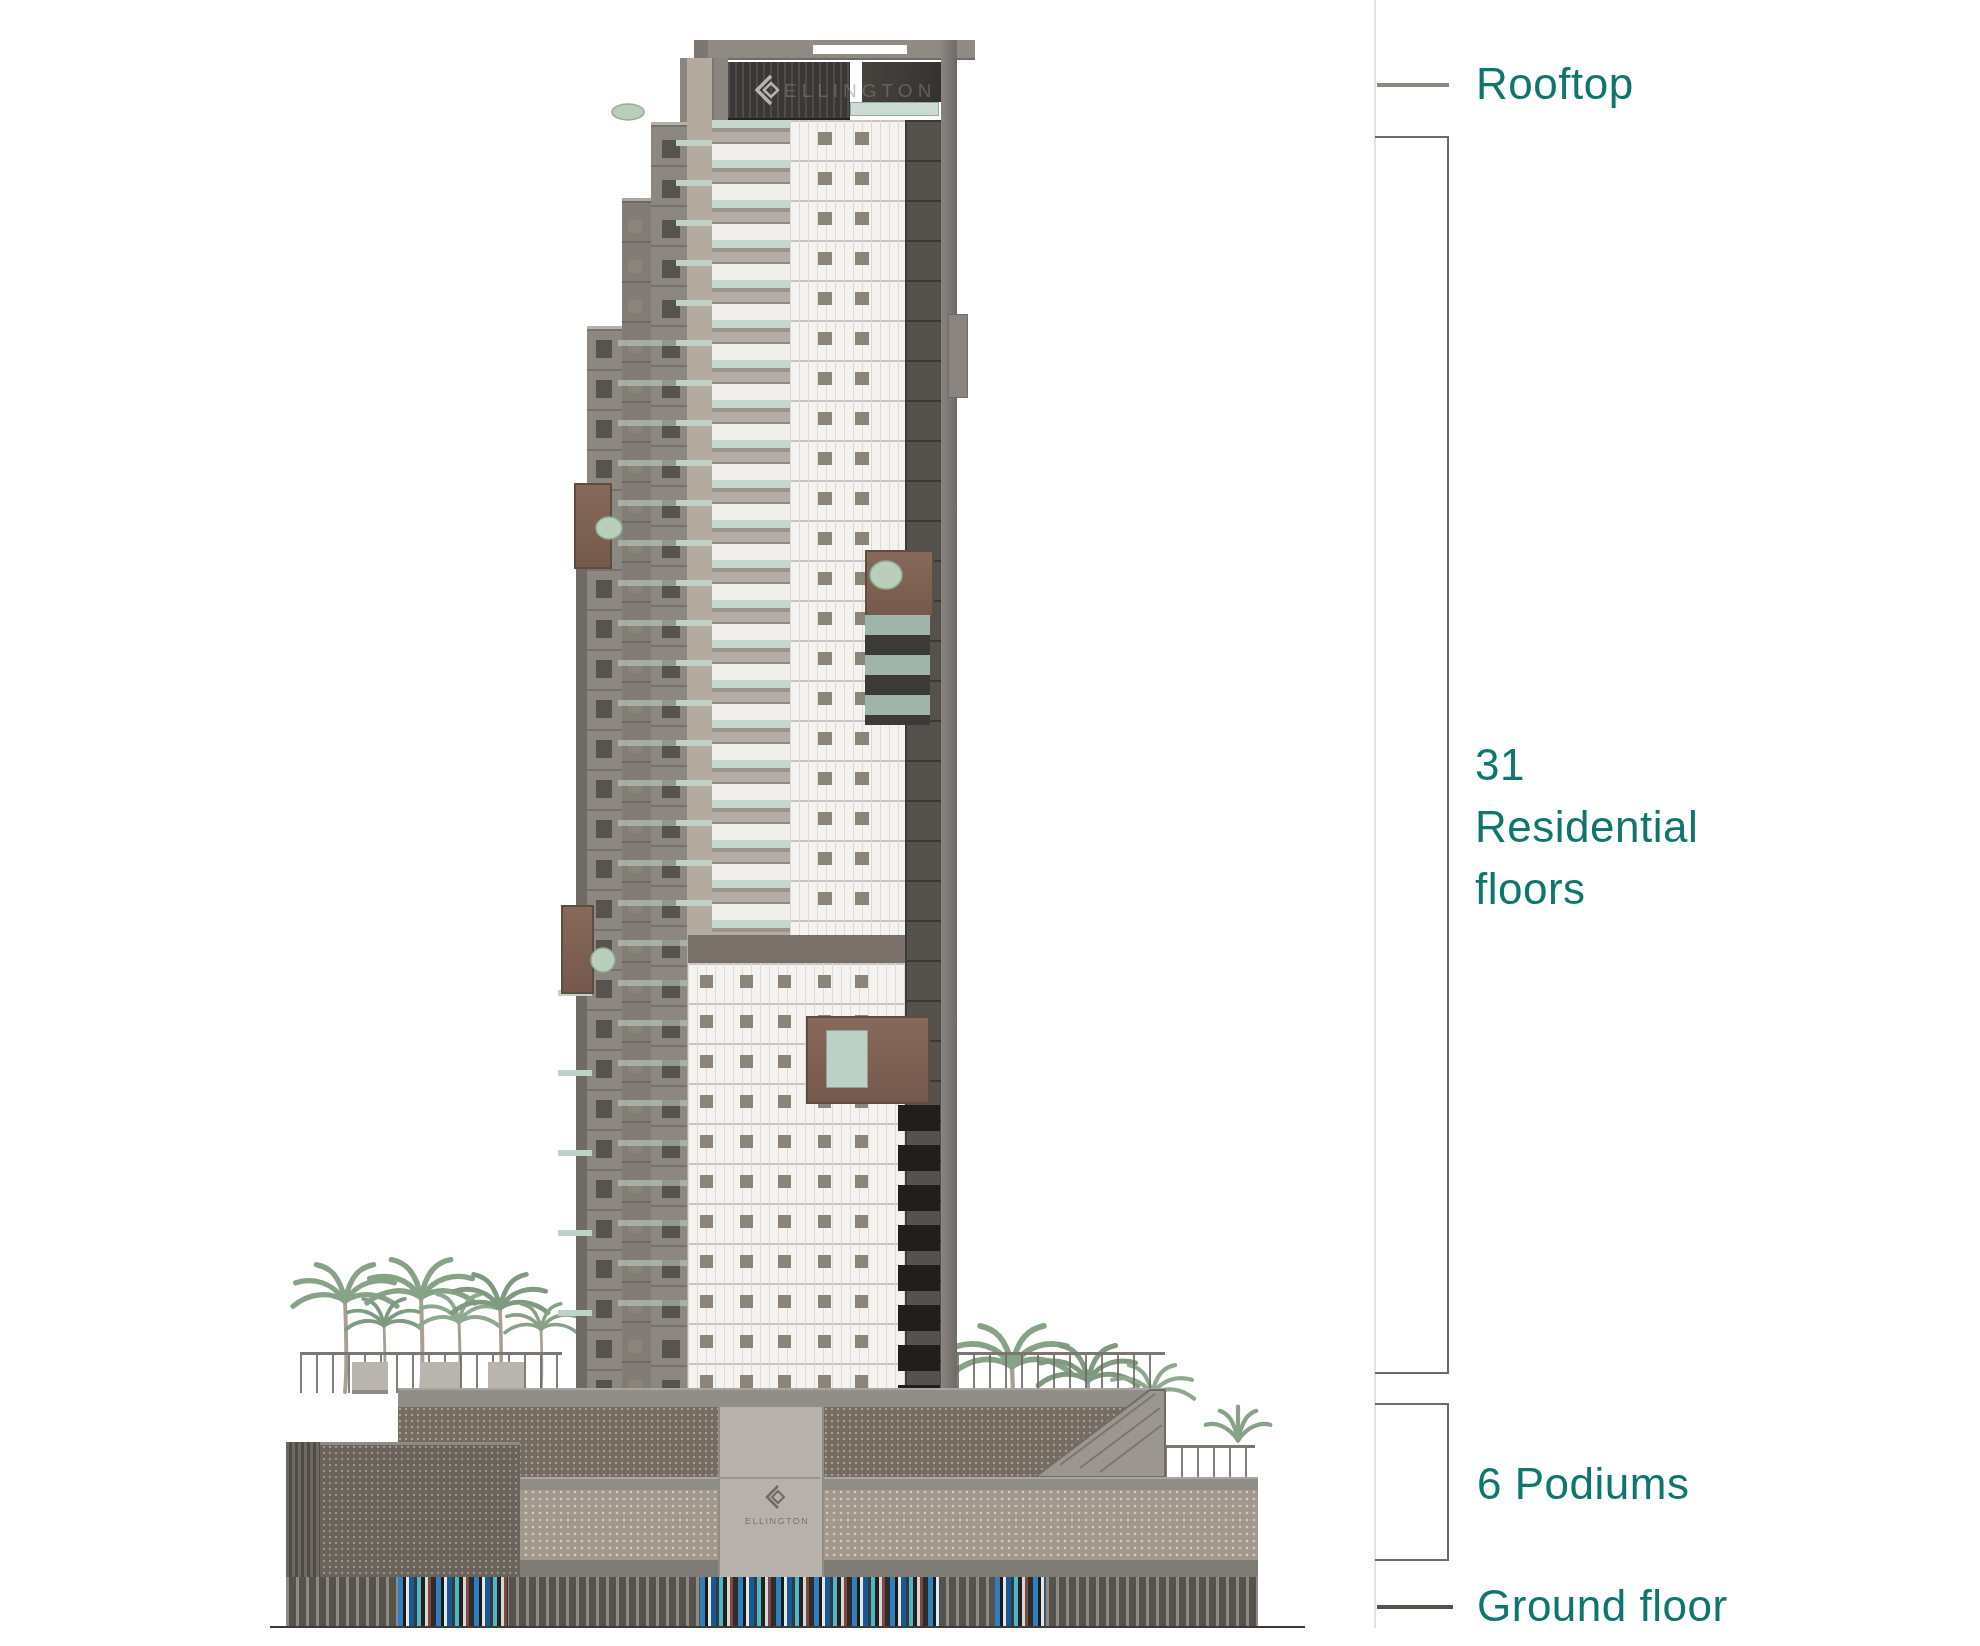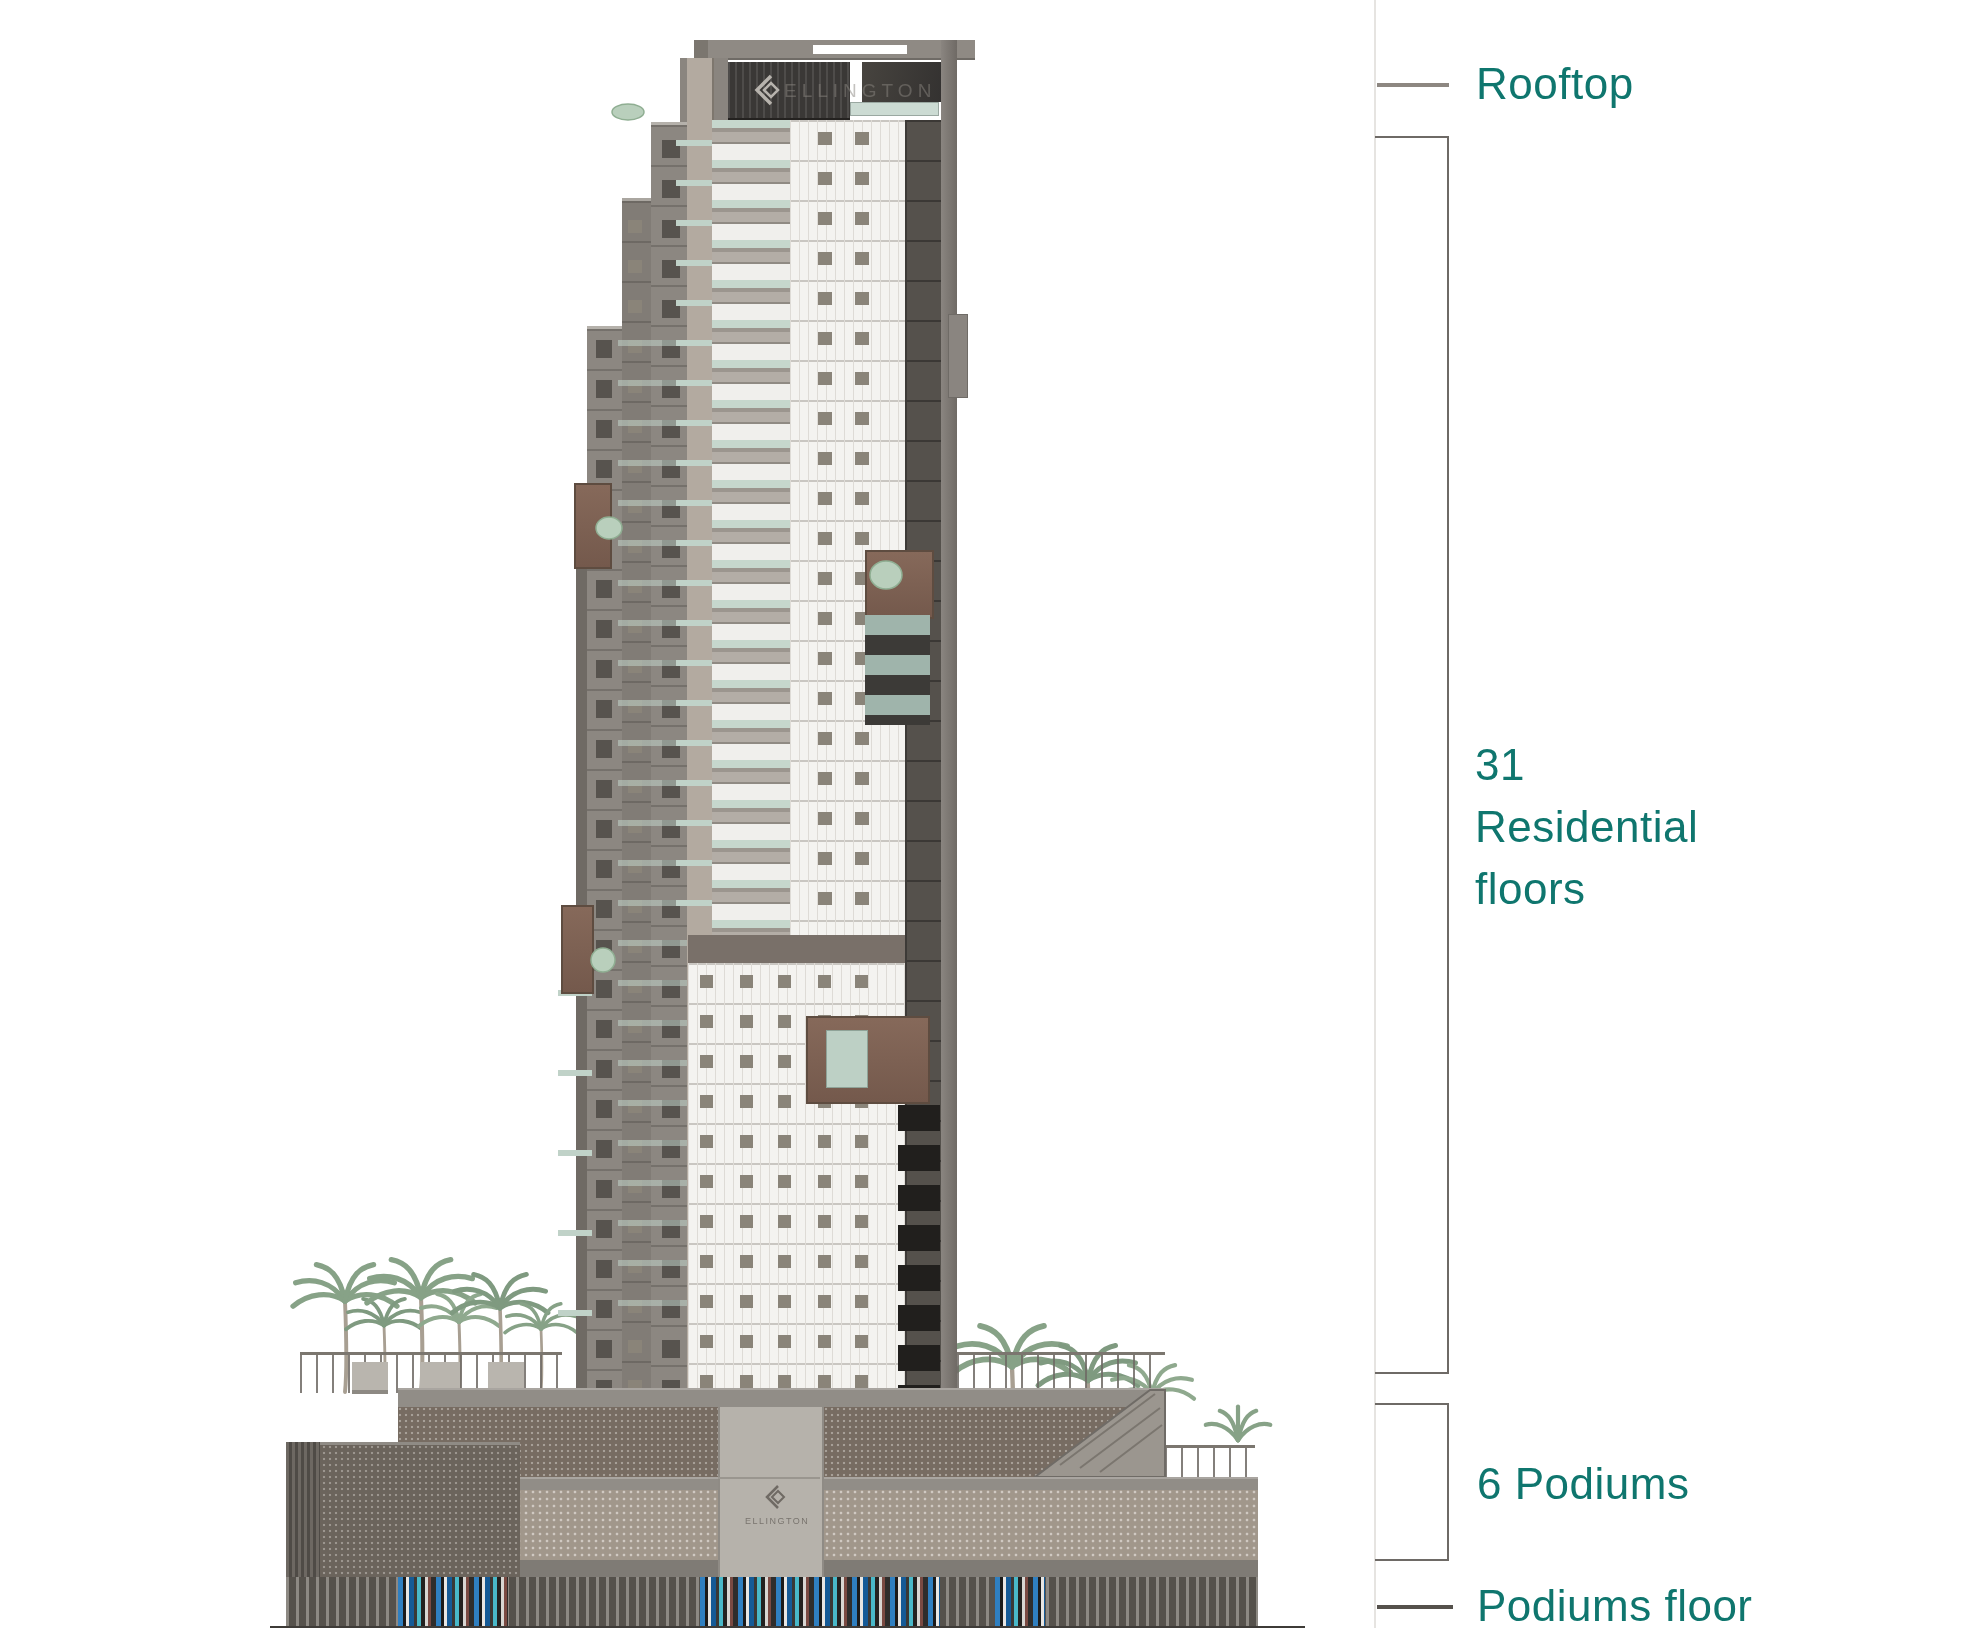--- a/index.html
+++ b/index.html
@@ -278,15 +278,15 @@
 
   <div class="abs bracket" style="left:1375px;top:136px;width:72px;height:1234px;"></div>
   <div class="abs lbl multi" style="left:1475px;top:688px;margin-top:46px;">31
 Residential
 floors</div>
 
   <div class="abs bracket" style="left:1375px;top:1403px;width:72px;height:154px;"></div>
   <div class="abs lbl" style="left:1477px;top:1462px;">6 Podiums</div>
 
   <div class="abs tick" style="left:1377px;top:1605px;width:76px;background:#55514c;"></div>
-  <div class="abs lbl" style="left:1477px;top:1584px;">Podiums floor</div>
+  <div class="abs lbl" style="left:1477px;top:1584px;">Ground floor</div>
 
 </div>
 
 </body></html>

